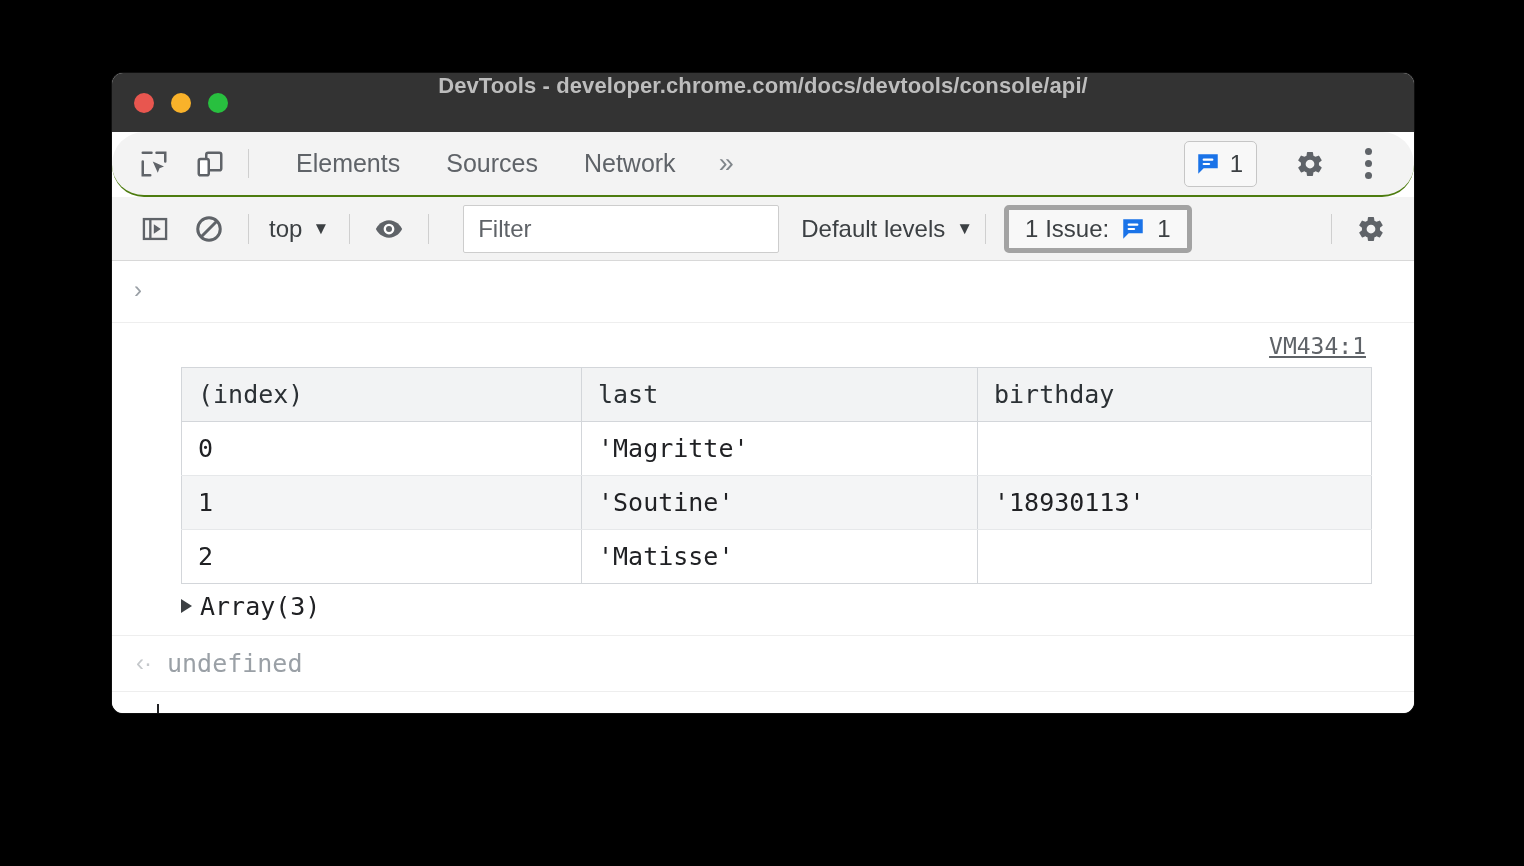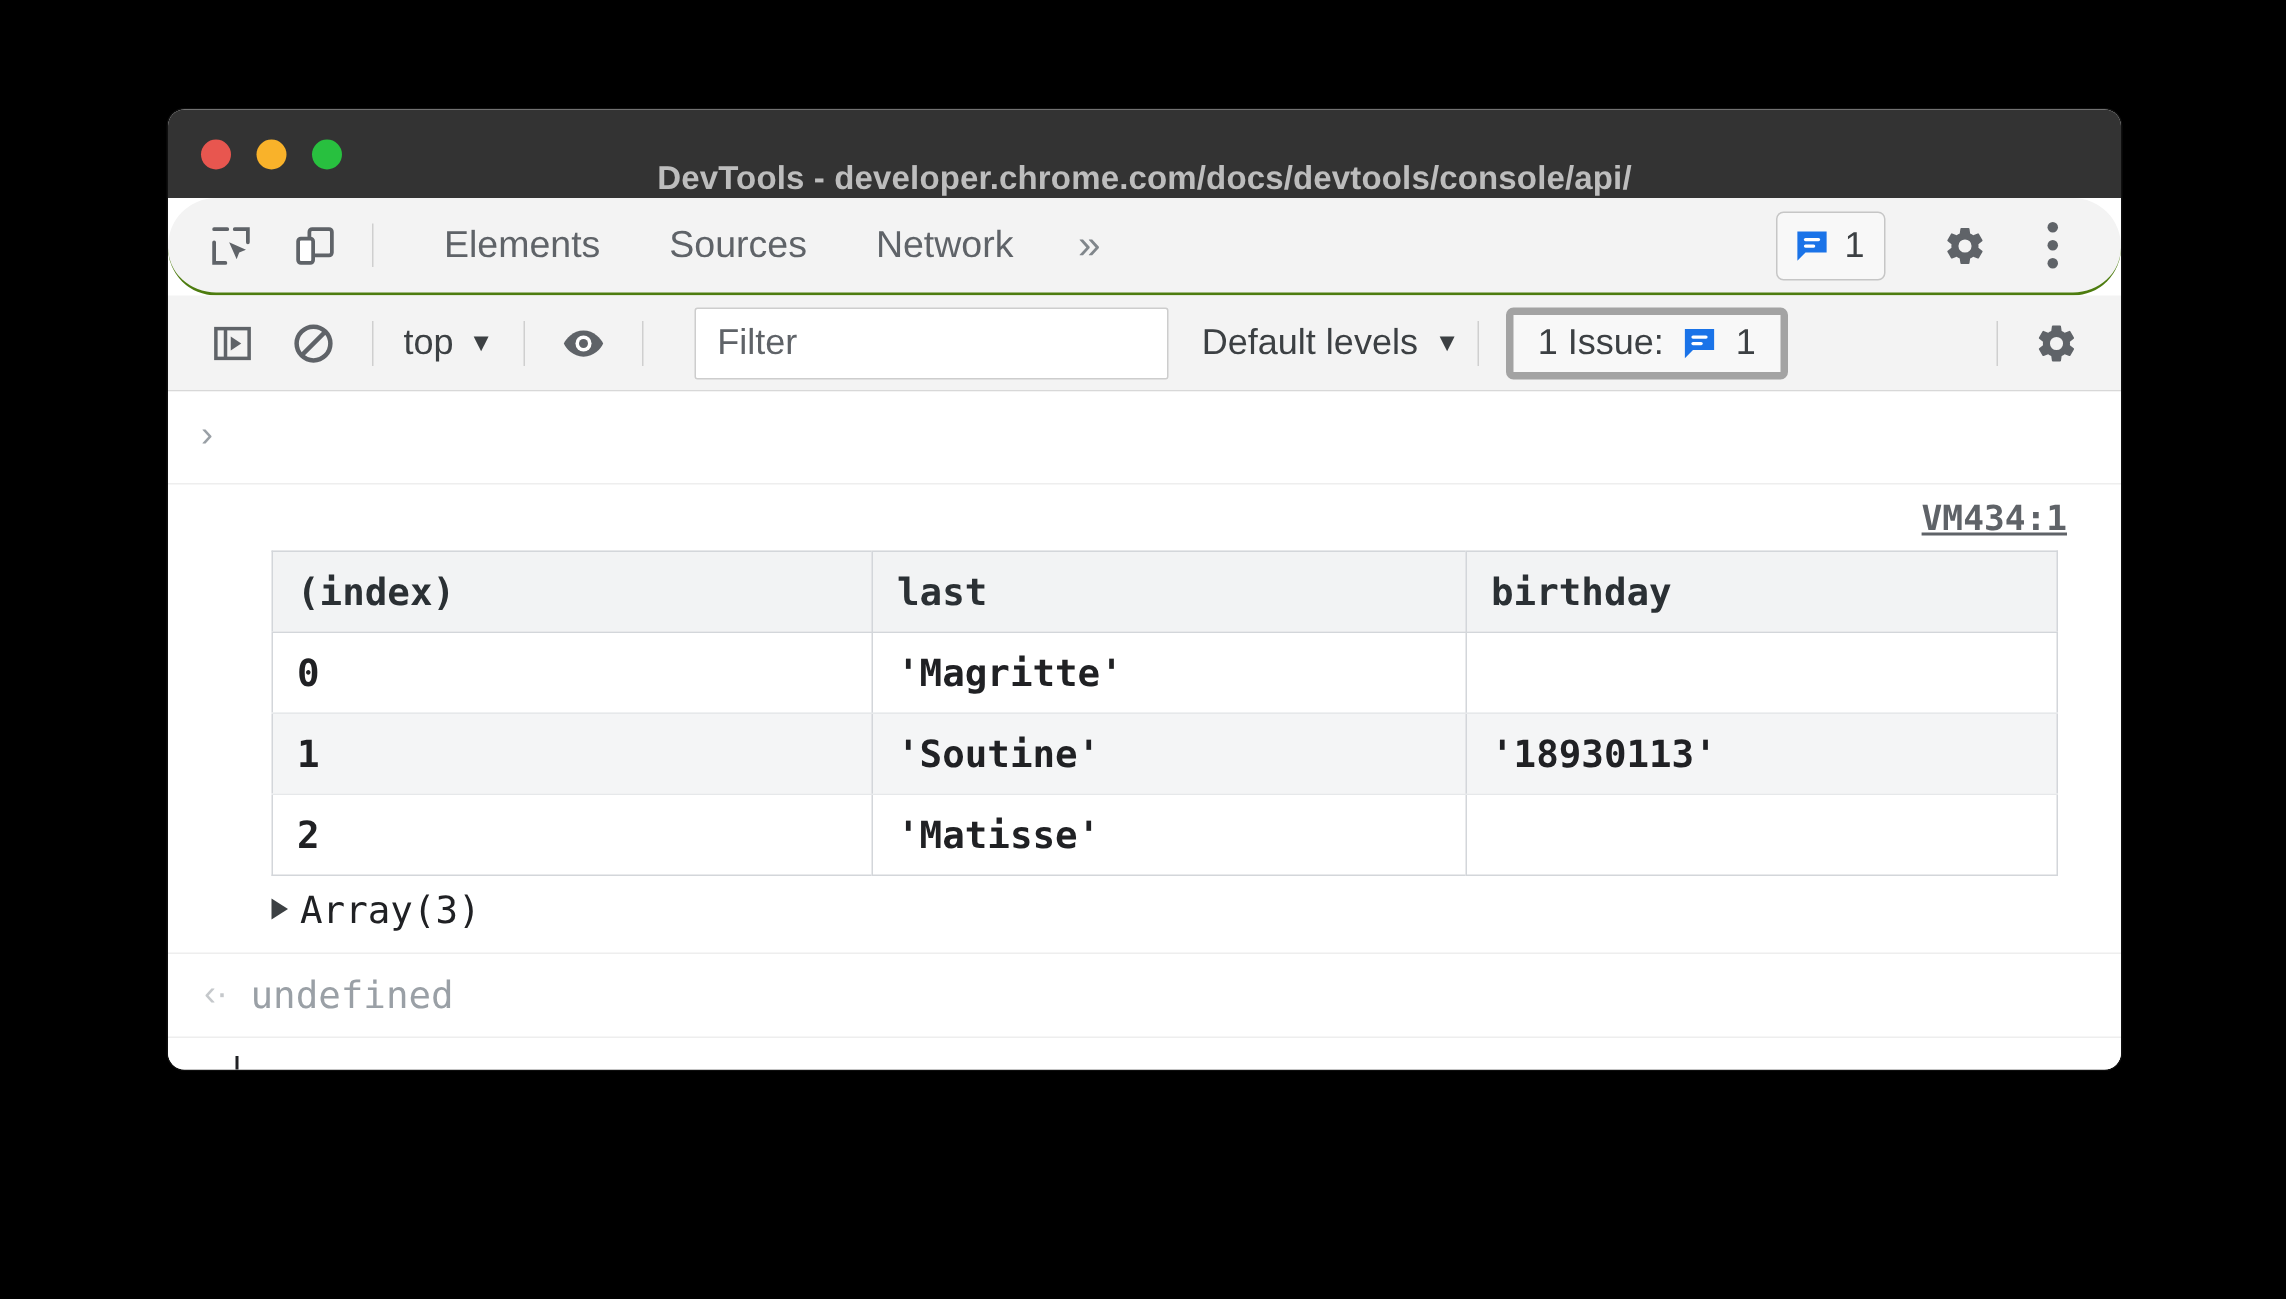--- a/index.html
+++ b/index.html
@@ -31,21 +31,21 @@
     background: #ffffff;
     box-shadow: 0 0 0 1px rgba(255,255,255,0.06);
   }
 
   
   .titlebar {
     position: relative;
     height: 59px;
     background: #333333;
     display: flex;
-    align-items: flex-end;
+    align-items: flex-start;
   }
   .traffic {
     position: absolute;
     left: 22px;
     top: 50%;
     transform: translateY(-50%);
     display: flex;
     gap: 17px;
   }
   .dot { width: 20px; height: 20px; border-radius: 50%; }
@@ -202,42 +202,41 @@
   }
   .str { color: #c41a16; }
 
   .result-block {
     position: relative;
     padding: 0 0 0 22px;
     border-bottom: 1px solid #eeeeee;
   }
   .vm-link {
     position: absolute;
-    right: 36px;
+    right: 48px;
     top: 10px;
     font-size: 23px;
     color: #5f6368;
     text-decoration: underline;
     font-family: "DejaVu Sans Mono", monospace;
-    font-weight: bold;
   }
   .table-wrap { padding: 44px 0 0 47px; }
   table.ctable {
     border-collapse: collapse;
     border: 1px solid #d3d6da;
     table-layout: fixed;
     font-family: "DejaVu Sans Mono", monospace;
   }
   table.ctable th, table.ctable td {
     border-right: 1px solid #d3d6da;
     border-bottom: 1px solid #e6e8ea;
     text-align: left;
     padding: 12px 16px;
     font-size: 25px;
-    font-weight: bold;
+    font-weight: normal;
     height: 50px;
     vertical-align: middle;
     white-space: nowrap;
   }
   table.ctable th {
     background: #f2f3f4;
     color: #2b3034;
     border-bottom: 1px solid #d3d6da;
   }
   table.ctable td { color: #202124; background: #ffffff; }

